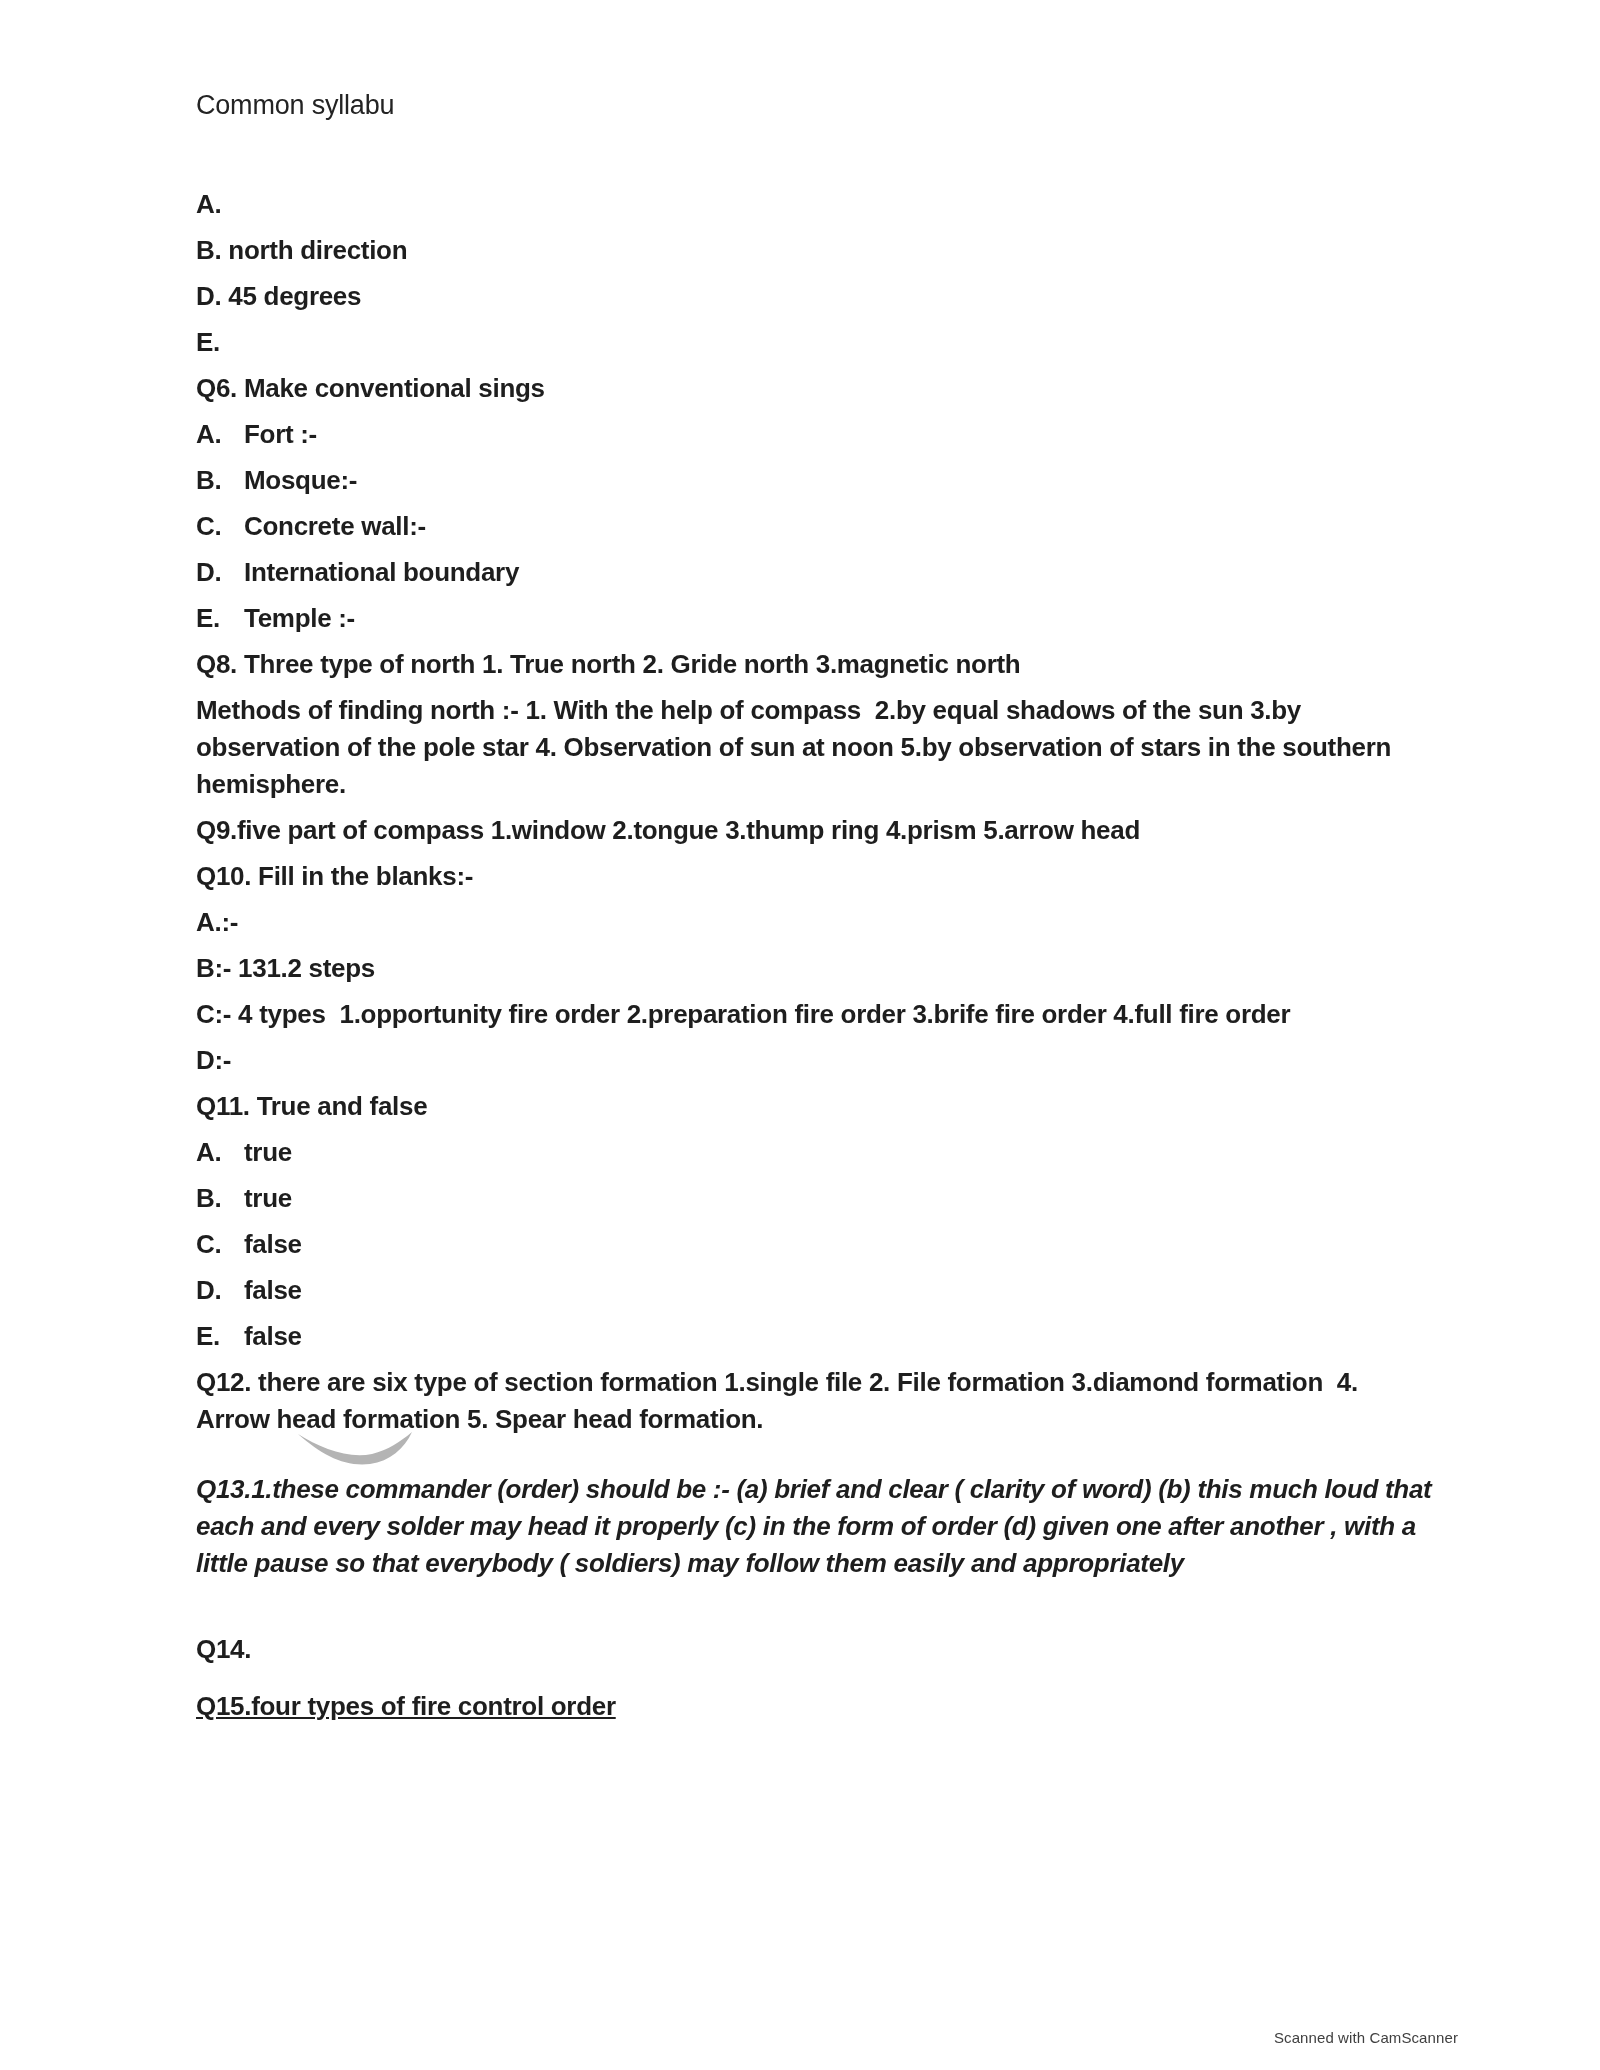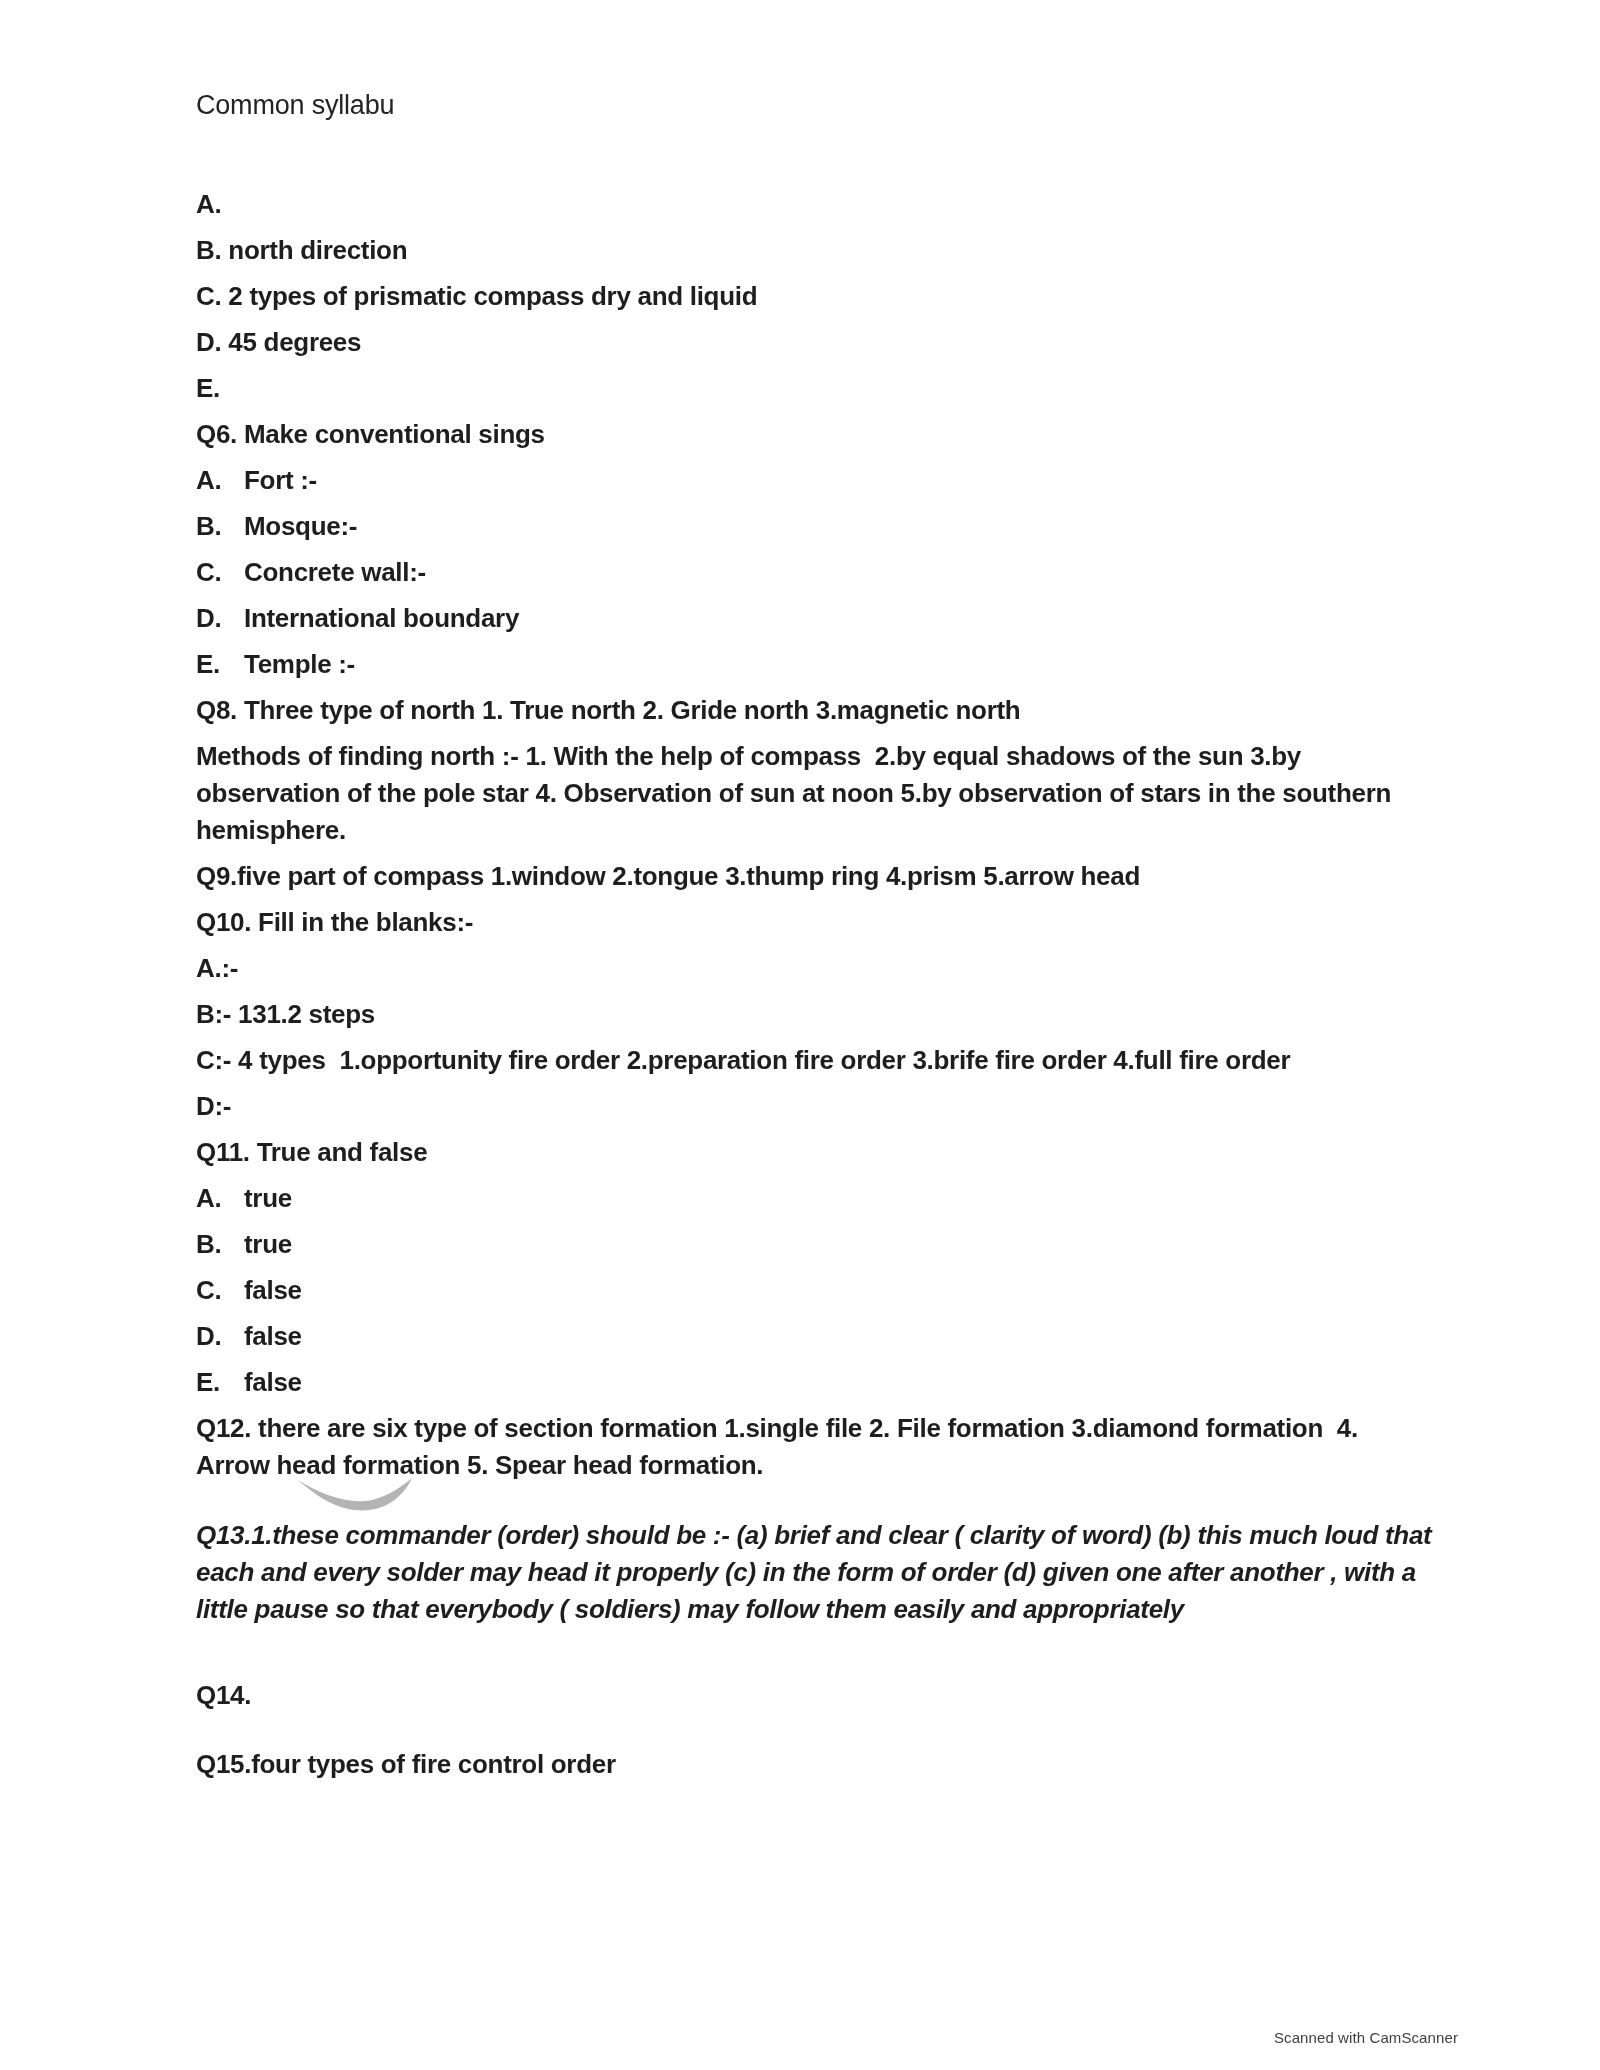--- a/index.html
+++ b/index.html
@@ -70,21 +70,20 @@
 </style>
 </head>
 <body>
 
 <div class="doc-page">
   <div class="doc-header">Common syllabu</div>
 
   <div class="doc-body">
       <p class="line">A.</p>
       <p class="line">B. north direction</p>
-      <p class="line">C. 2 types of prismatic compass dry and liquid</p>
       <p class="line">D. 45 degrees</p>
       <p class="line">E.</p>
       <p class="line">Q6. Make conventional sings</p>
       <p class="line"><span class="sub-label">A.</span><span>Fort :-</span></p>
       <p class="line"><span class="sub-label">B.</span><span>Mosque:-</span></p>
       <p class="line"><span class="sub-label">C.</span><span>Concrete wall:-</span></p>
       <p class="line"><span class="sub-label">D.</span><span>International boundary</span></p>
       <p class="line"><span class="sub-label">E.</span><span>Temple :-</span></p>
       <p class="line">Q8. Three type of north 1. True north 2. Gride north 3.magnetic north</p>
       <p class="line" style="max-width: 1240px;">Methods of finding north :- 1. With the help of compass  2.by equal shadows of the sun 3.by observation of the pole star 4. Observation of sun at noon 5.by observation of stars in the southern hemisphere.</p>
@@ -101,17 +100,17 @@
       <p class="line"><span class="sub-label">D.</span><span>false</span></p>
       <p class="line"><span class="sub-label">E.</span><span>false</span></p>
       <p class="line" style="max-width: 1180px;">Q12. there are six type of section formation 1.single file 2. File formation 3.diamond formation  4. Arrow head formation 5. Spear head formation.</p>
       <div class="swoosh-wrap">
         <svg width="118" height="40" viewBox="0 0 118 40" xmlns="http://www.w3.org/2000/svg">
           <path d="M2,3 C26,24 48,36 74,33 C94,30 108,18 116,1 C104,11 92,19 76,23 C52,28 24,17 2,3 Z" fill="var(--swoosh)"></path>
         </svg>
       </div>
       <p class="line" style="max-width: 1240px; font-style: italic;">Q13.1.these commander (order) should be :- (a) brief and clear ( clarity of word) (b) this much loud that each and every solder may head it properly (c) in the form of order (d) given one after another , with a little pause so that everybody ( soldiers) may follow them easily and appropriately</p>
       <p class="line" style="margin-top: 49px;">Q14.</p>
-      <p class="line" style="margin-top: 32px;">Q15.four types of fire control order</p>
+      <p class="line" style="margin-top: 20px; text-decoration: underline;">Q15.four types of fire control order</p>
     </div>
 
   <div class="scan-note">Scanned with CamScanner</div>
 </div>
 
 </body></html>

